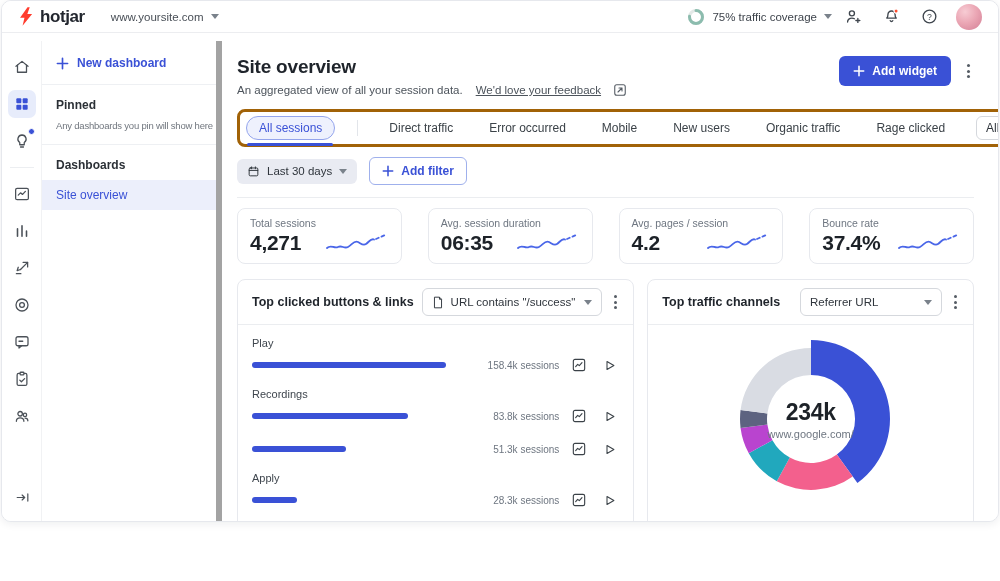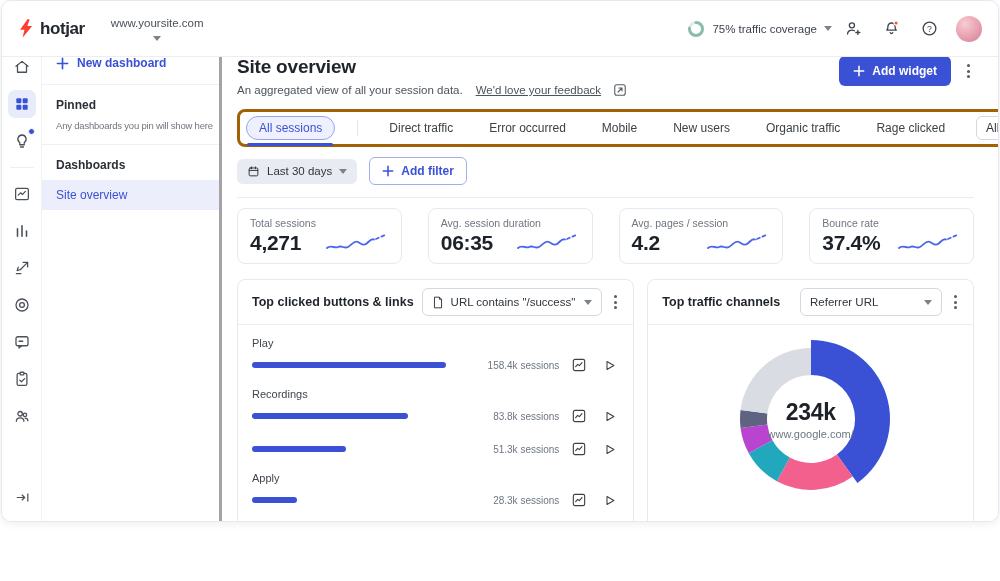--- a/index.html
+++ b/index.html
@@ -2,44 +2,44 @@
 <html><head>
 <meta charset="utf-8">
 <style>
   * { margin:0; padding:0; box-sizing:border-box; }
   html,body { width:1000px; height:581px; background:#ffffff; font-family:"Liberation Sans", sans-serif; }
   .app { position:relative; width:998px; height:522px; margin:0 1px; background:#fff;
          border:1px solid #e6e8ed; border-radius:10px; overflow:hidden;
          box-shadow:0 2px 8px rgba(16,24,40,.07); }
 
   
-  .topbar { position:absolute; left:0; top:0; right:0; height:56px; display:flex; align-items:center;
+  .topbar { position:absolute; left:0; top:0; right:0; height:32px; display:flex; align-items:center;
             padding:0 16px; border-bottom:1px solid #ecedf0; background:#fff; z-index:5; }
   .logo { display:flex; align-items:center; gap:5px; }
   .logo-text { font-size:17px; font-weight:700; color:#23272f; letter-spacing:-0.4px; }
-  .site-sel { display:flex; align-items:center; gap:7px; margin-left:26px; font-size:11.5px; color:#494f57; cursor:pointer;flex-direction:column; }
+  .site-sel { display:flex; align-items:center; gap:7px; margin-left:26px; font-size:11.5px; color:#494f57; cursor:pointer; }
   .caret { width:0; height:0; border-left:4px solid transparent; border-right:4px solid transparent; border-top:5px solid #7a828b; }
   .topbar-right { margin-left:auto; display:flex; align-items:center; }
   .coverage { display:flex; align-items:center; gap:7px; font-size:11.5px; color:#3e444c; cursor:pointer; }
   .tb-icons { display:flex; align-items:center; gap:16px; margin-left:10px; }
   .tb-icon { display:flex; align-items:center; justify-content:center; width:22px; height:22px; cursor:pointer; }
   .avatar { width:26px; height:26px; border-radius:50%;
             background:radial-gradient(circle at 35% 30%, #f7ccd4 0%, #eba7b5 45%, #d37f95 100%); cursor:pointer; }
 
   
   .rail { position:absolute; left:0; top:40px; bottom:0; width:40px; background:#fff; border-right:1px solid #f1f2f4; z-index:4; }
   .rail-inner { display:flex; flex-direction:column; align-items:center; padding-top:12px; gap:9px; }
   .rail-item { width:28px; height:28px; display:flex; align-items:center; justify-content:center; border-radius:7px; cursor:pointer; position:relative; }
   .rail-item.active { background:#e7ecfb; }
   .rail-divider { width:24px; height:1px; background:#eceef1; margin:3px 0; }
   .rail-bottom { position:absolute; bottom:10px; left:0; width:40px; display:flex; justify-content:center; }
   .notif-dot { position:absolute; top:1px; right:1px; width:7px; height:7px; border-radius:50%; background:#3a51d6; border:1.5px solid #fff; }
 
   
-  .side { position:absolute; left:40px; top:40px; bottom:0; width:180px; background:#fff; border-right:3px solid #a3a3a3; z-index:3; }
+  .side { position:absolute; left:40px; top:40px; bottom:0; width:180px; background:#fff; border-right:6px solid #a3a3a3; z-index:3; }
   .side-new { display:flex; align-items:center; gap:8px; padding:15px 14px 14px; color:#3a51d6; font-size:12px; font-weight:700; cursor:pointer; }
   .side-div { height:1px; background:#eef0f3; }
   .side-sec { padding:13px 14px 4px; font-size:12px; font-weight:700; color:#2b3036; }
   .side-hint { padding:4px 8px 13px 14px; font-size:9.5px; letter-spacing:-0.2px; color:#70767e; white-space:nowrap; overflow:hidden; }
   .side-item { margin-top:4px; padding:8px 14px; font-size:12px; color:#3a51d6; background:#eceffb; cursor:pointer; }
 
   
   .main { position:absolute; left:220px; top:40px; right:0; bottom:0; background:#fff; padding:15px 24px 0 15px; overflow:hidden; }
 
   .mhead { display:flex; align-items:flex-start; }

